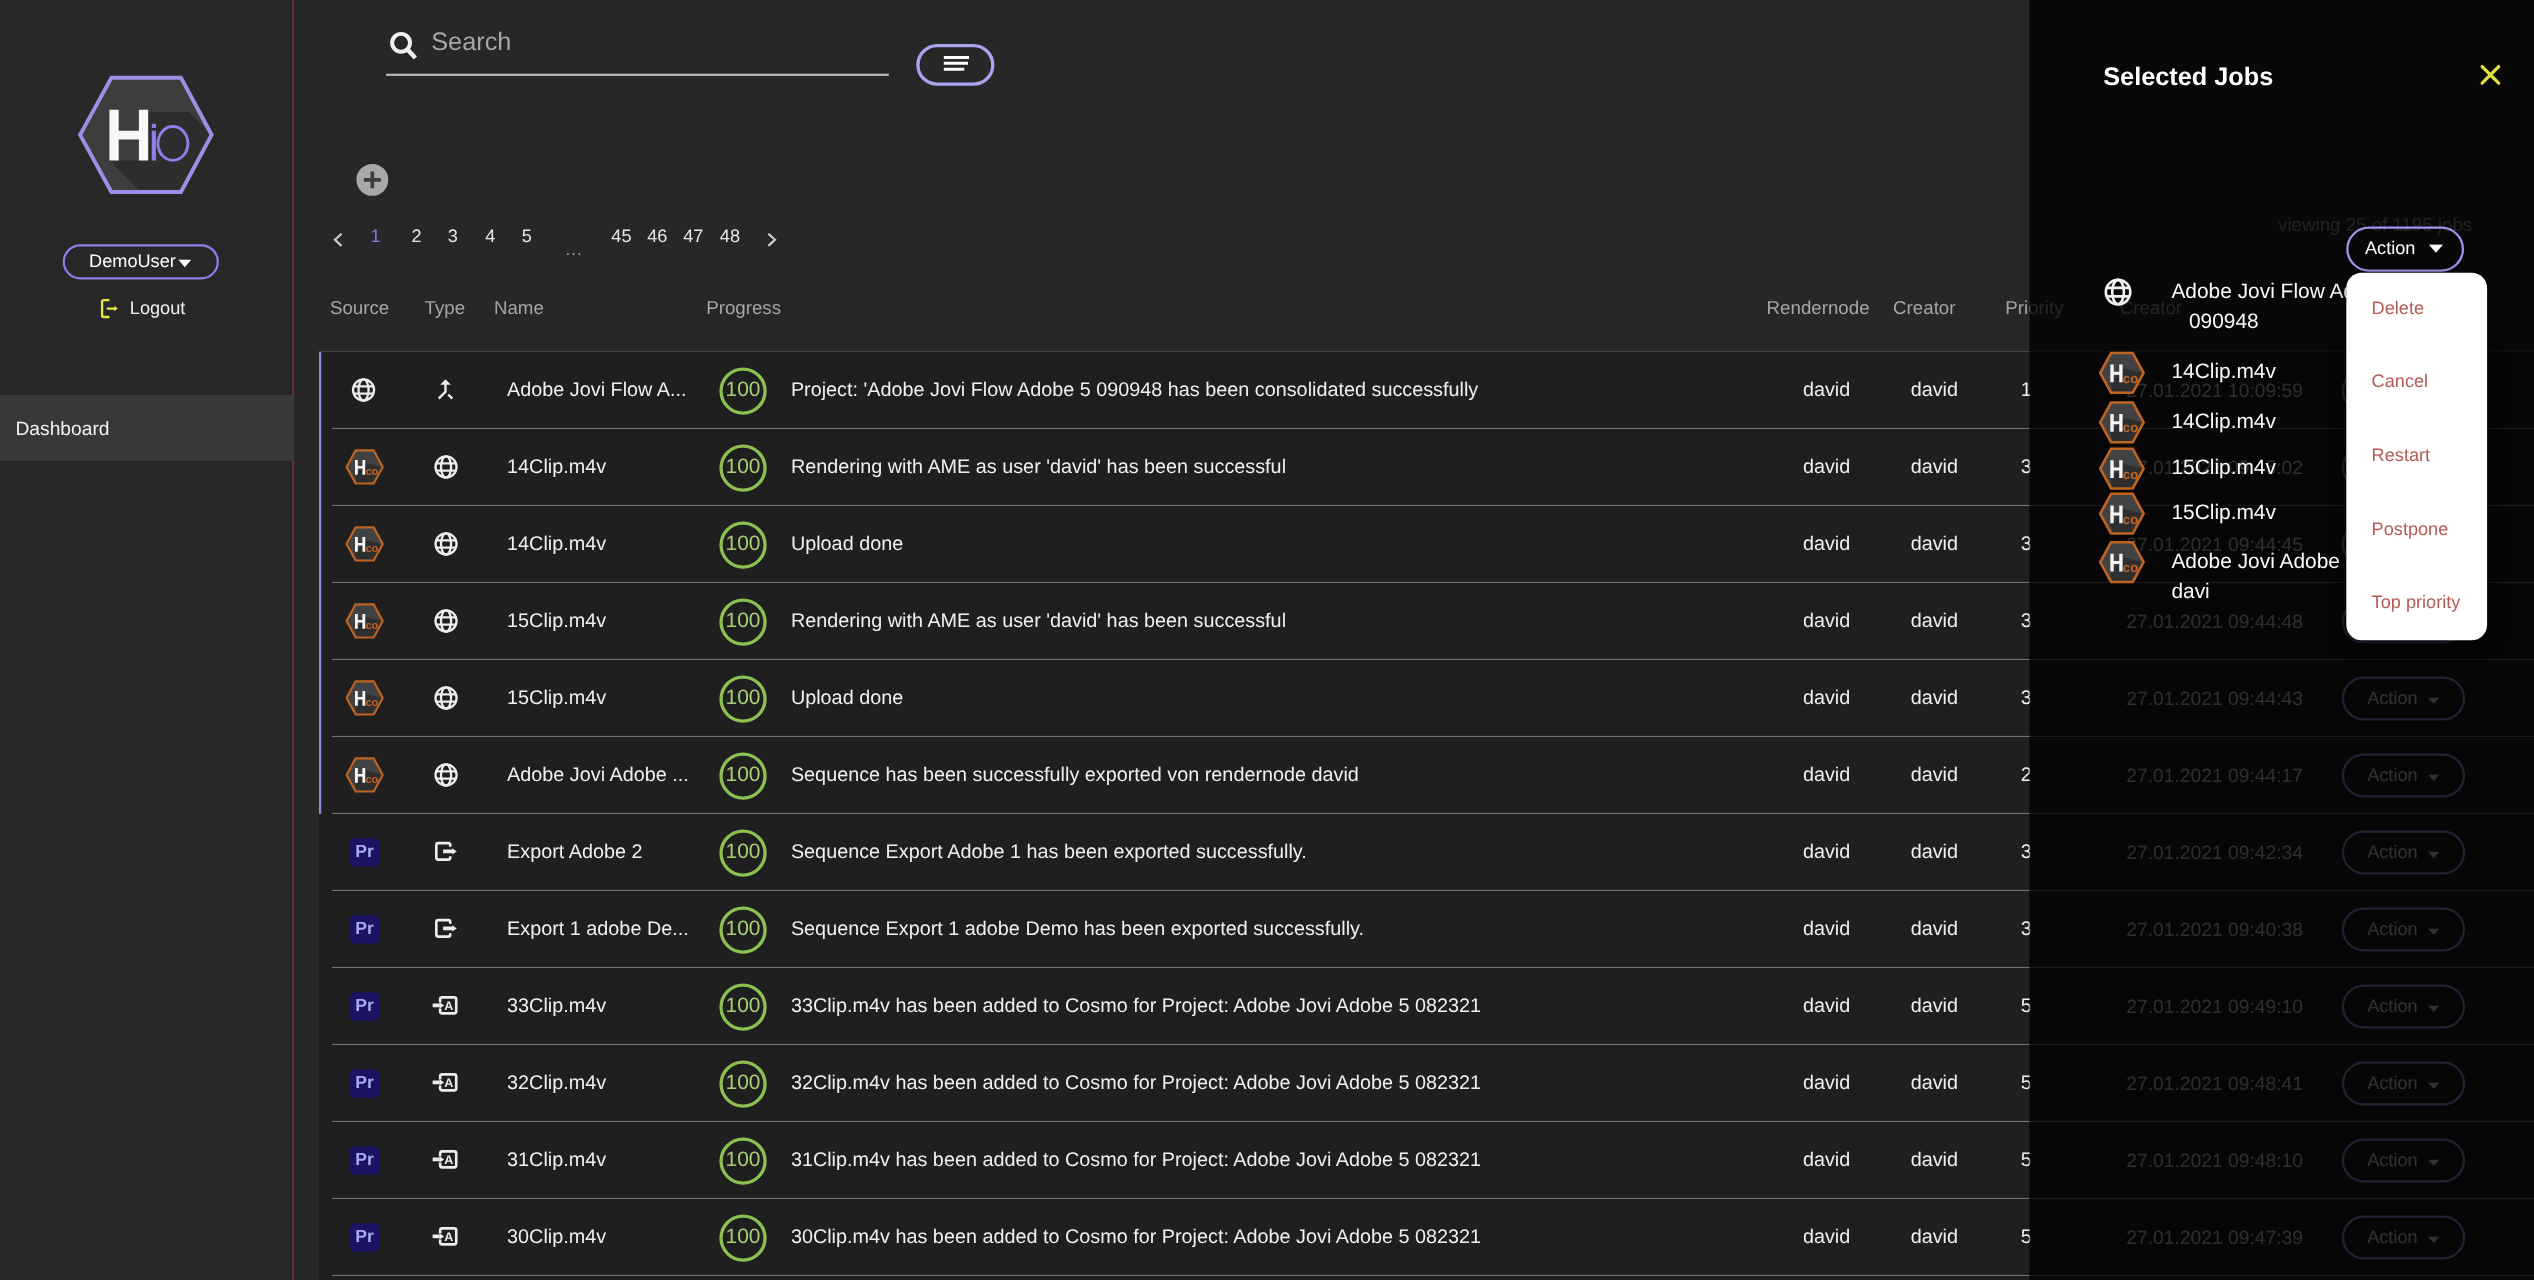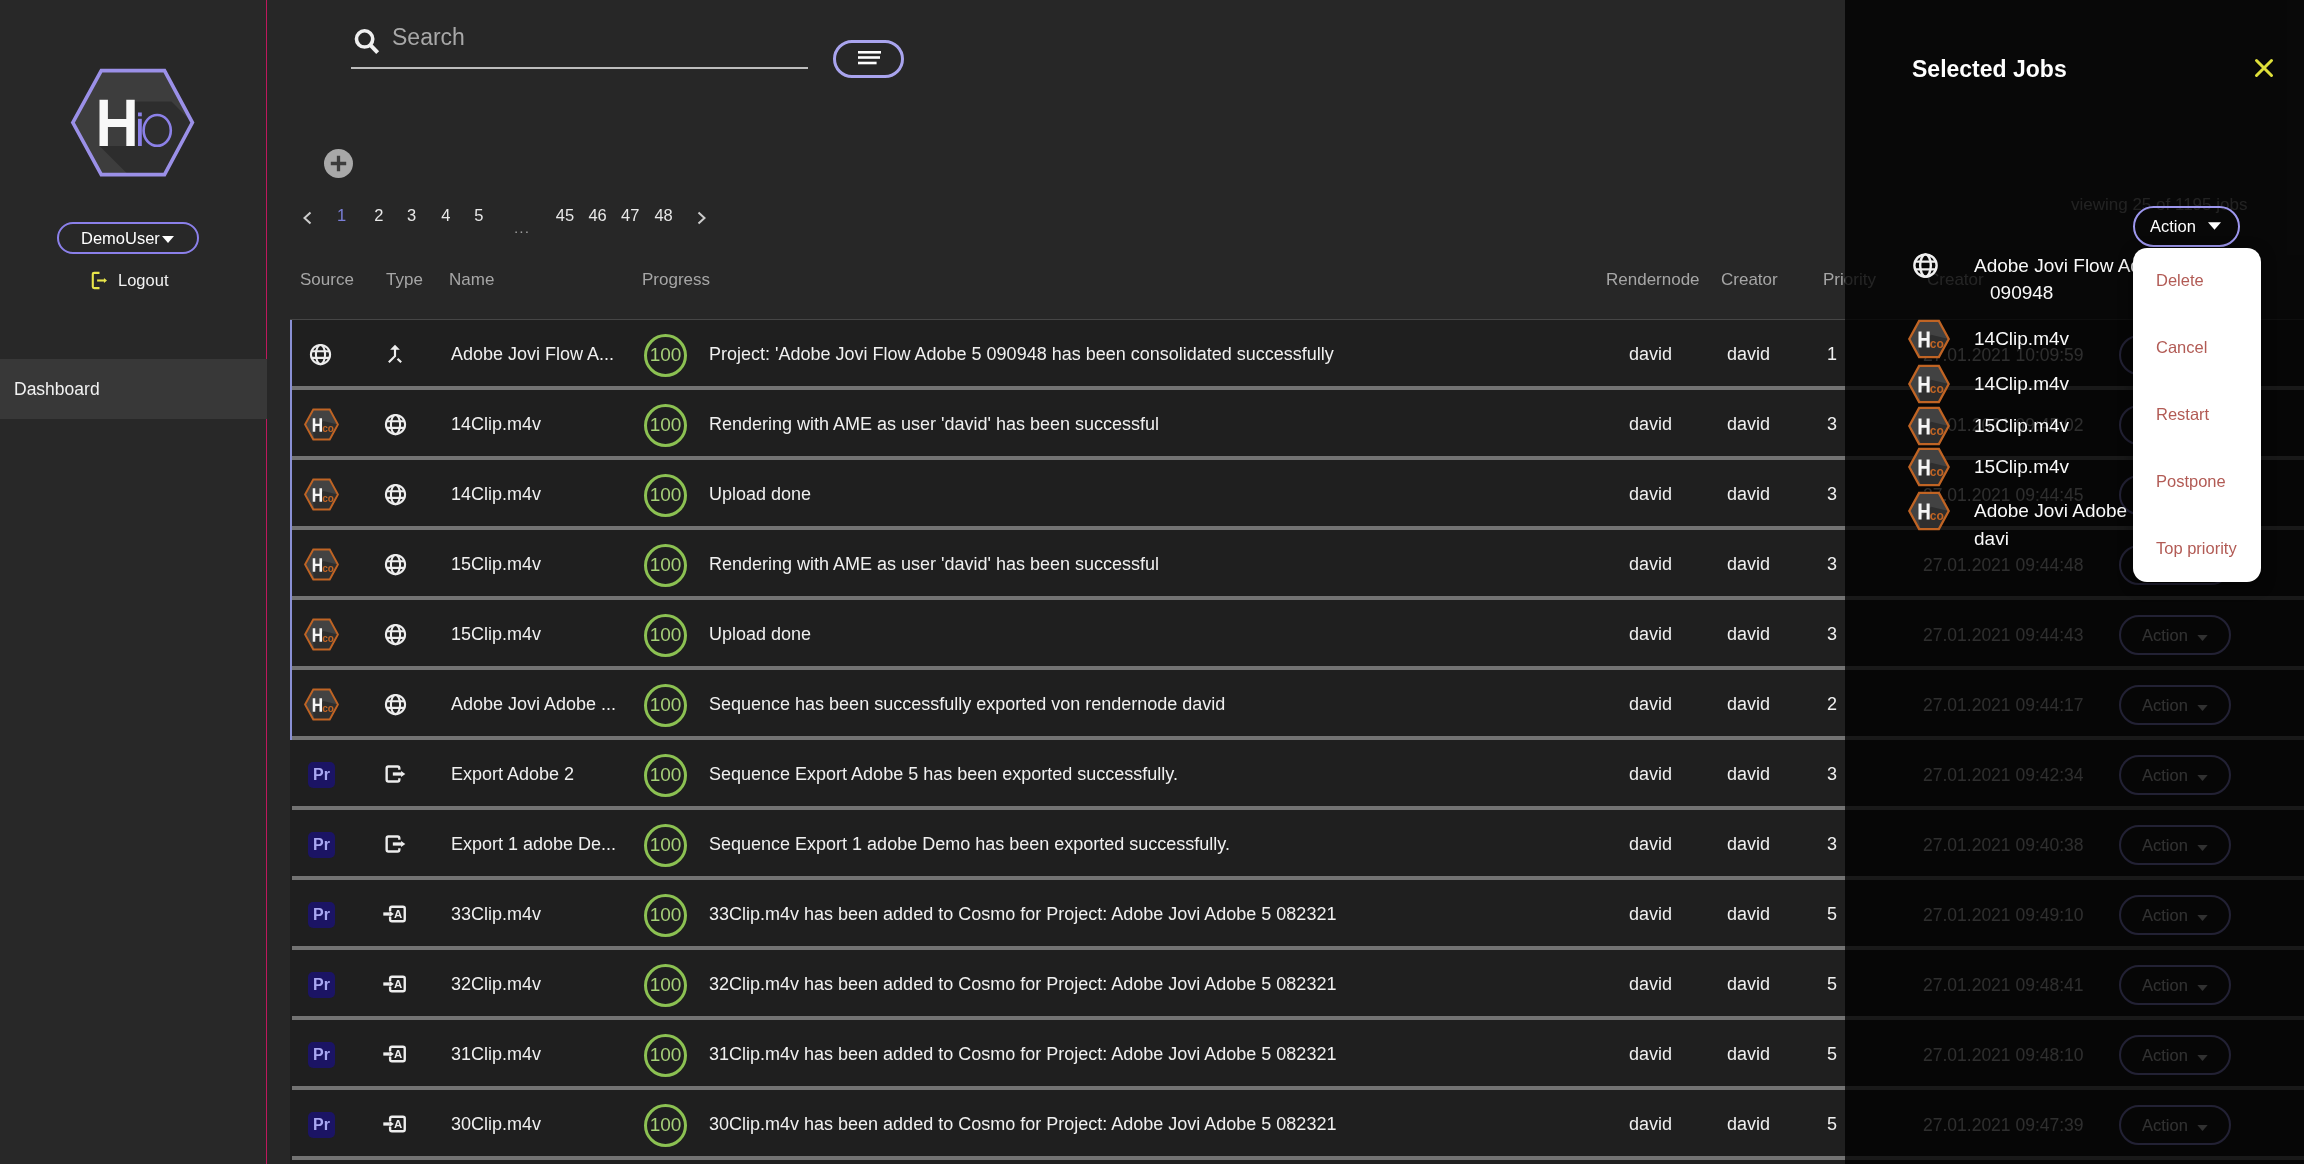--- a/index.html
+++ b/index.html
@@ -18,21 +18,21 @@
 #filter { position:absolute; left:566px; top:40px; width:71px; height:38px; border:3px solid #a9a4ee; border-radius:19px; }
 #plus { position:absolute; left:57px; top:149px; width:29px; height:29px; border-radius:50%; background:#a8a8a8; }
 .pg { position:absolute; top:206px; transform:translateX(-50%); font-size:16.5px; color:#e8e8e8; }
 .pg.sel { color:#7b7fd9; }
 #dots { position:absolute; left:255px; top:219px; transform:translateX(-50%); font-size:15.5px; color:#9e9e9e; letter-spacing:1px; }
 #viewing { position:absolute; left:1804px; top:195px; font-size:17px; color:#9c9c9c;text-align:right; }
 
 
 #table { position:absolute; left:23px; right:0; top:319px; bottom:0; background:#1f1f1f; border-top:1px solid #464646; }
 #selblock { position:absolute; left:0; top:0; width:1.5px; height:420px; background:#8a90d4; }
-.row { position:absolute; left:2px; right:0; height:70px; border-bottom:4px solid #737373; font-size:18px; color:#f0f0f0; }
+.row { position:absolute; left:12px; right:0; height:70px; border-bottom:1px solid #737373; font-size:18px; color:#f0f0f0; }
 .cname { position:absolute; left:159px; top:24px; width:168px; white-space:nowrap; overflow:hidden; }
 .cprog { position:absolute; left:352px; top:14px; }
 .prog { width:43px; height:43px; border:3.5px solid #8cc152; border-radius:50%; text-align:center; }
 .prog span { font-size:19px; color:#a5d077; line-height:35px; }
 .cmsg { position:absolute; left:417px; top:24px; white-space:nowrap; }
 .cnode { position:absolute; left:1337px; top:24px; }
 .ccreator { position:absolute; left:1435px; top:24px; }
 .cprio { position:absolute; left:1530px; top:24px; width:20px; text-align:center; }
 .cstamp { position:absolute; left:1631px; top:25px; color:#d0d0d0; font-size:17.5px; }
 .cact { position:absolute; left:1827px; top:15px; width:112px; height:40px; border:2px solid #9d97ee; border-radius:20px; color:#e0e0e0; text-align:center; line-height:36px; font-size:16.5px; }
@@ -308,21 +308,21 @@
           </div>
           <div style="position:absolute;left:90px;top:21px;"><svg width="26" height="26" viewBox="0 0 24 24" fill="none" stroke="#ededed" stroke-width="2.2">
 <path d="M16 8 V6.8 Q16 5.1 14.3 5.1 H6 Q4.3 5.1 4.3 6.8 V17.2 Q4.3 18.9 6 18.9 H14.3 Q16 18.9 16 17.2 V16"></path>
 <path d="M10 12 H18" stroke-width="3"></path>
               <path d="M17.6 9.3 L21.5 12 L17.6 14.7 Z" fill="#ededed" stroke="none"></path>
             </svg></div>
 <div class="cname">Export Adobe 2</div>
 <div class="cprog">
             <div class="prog"><span>100</span></div>
           </div>
-<div class="cmsg">Sequence Export Adobe 5 has been exported successfully.</div>
+<div class="cmsg">Sequence Export Adobe 1 has been exported successfully.</div>
 <div class="cnode">david</div>
 <div class="ccreator">david</div>
 <div class="cprio">3</div>
 <div class="cstamp">27.01.2021 09:42:34</div>
 <div class="cact">Action&nbsp;&nbsp;<svg width="11" height="6" viewBox="0 0 12 7">
               <path d="M0 0 H12 L6 7 Z" fill="#e0e0e0"></path>
             </svg></div>
 </div>
 <div class="row" style="top:490px;">
 <div style="position:absolute;left:16px;top:22px;">

